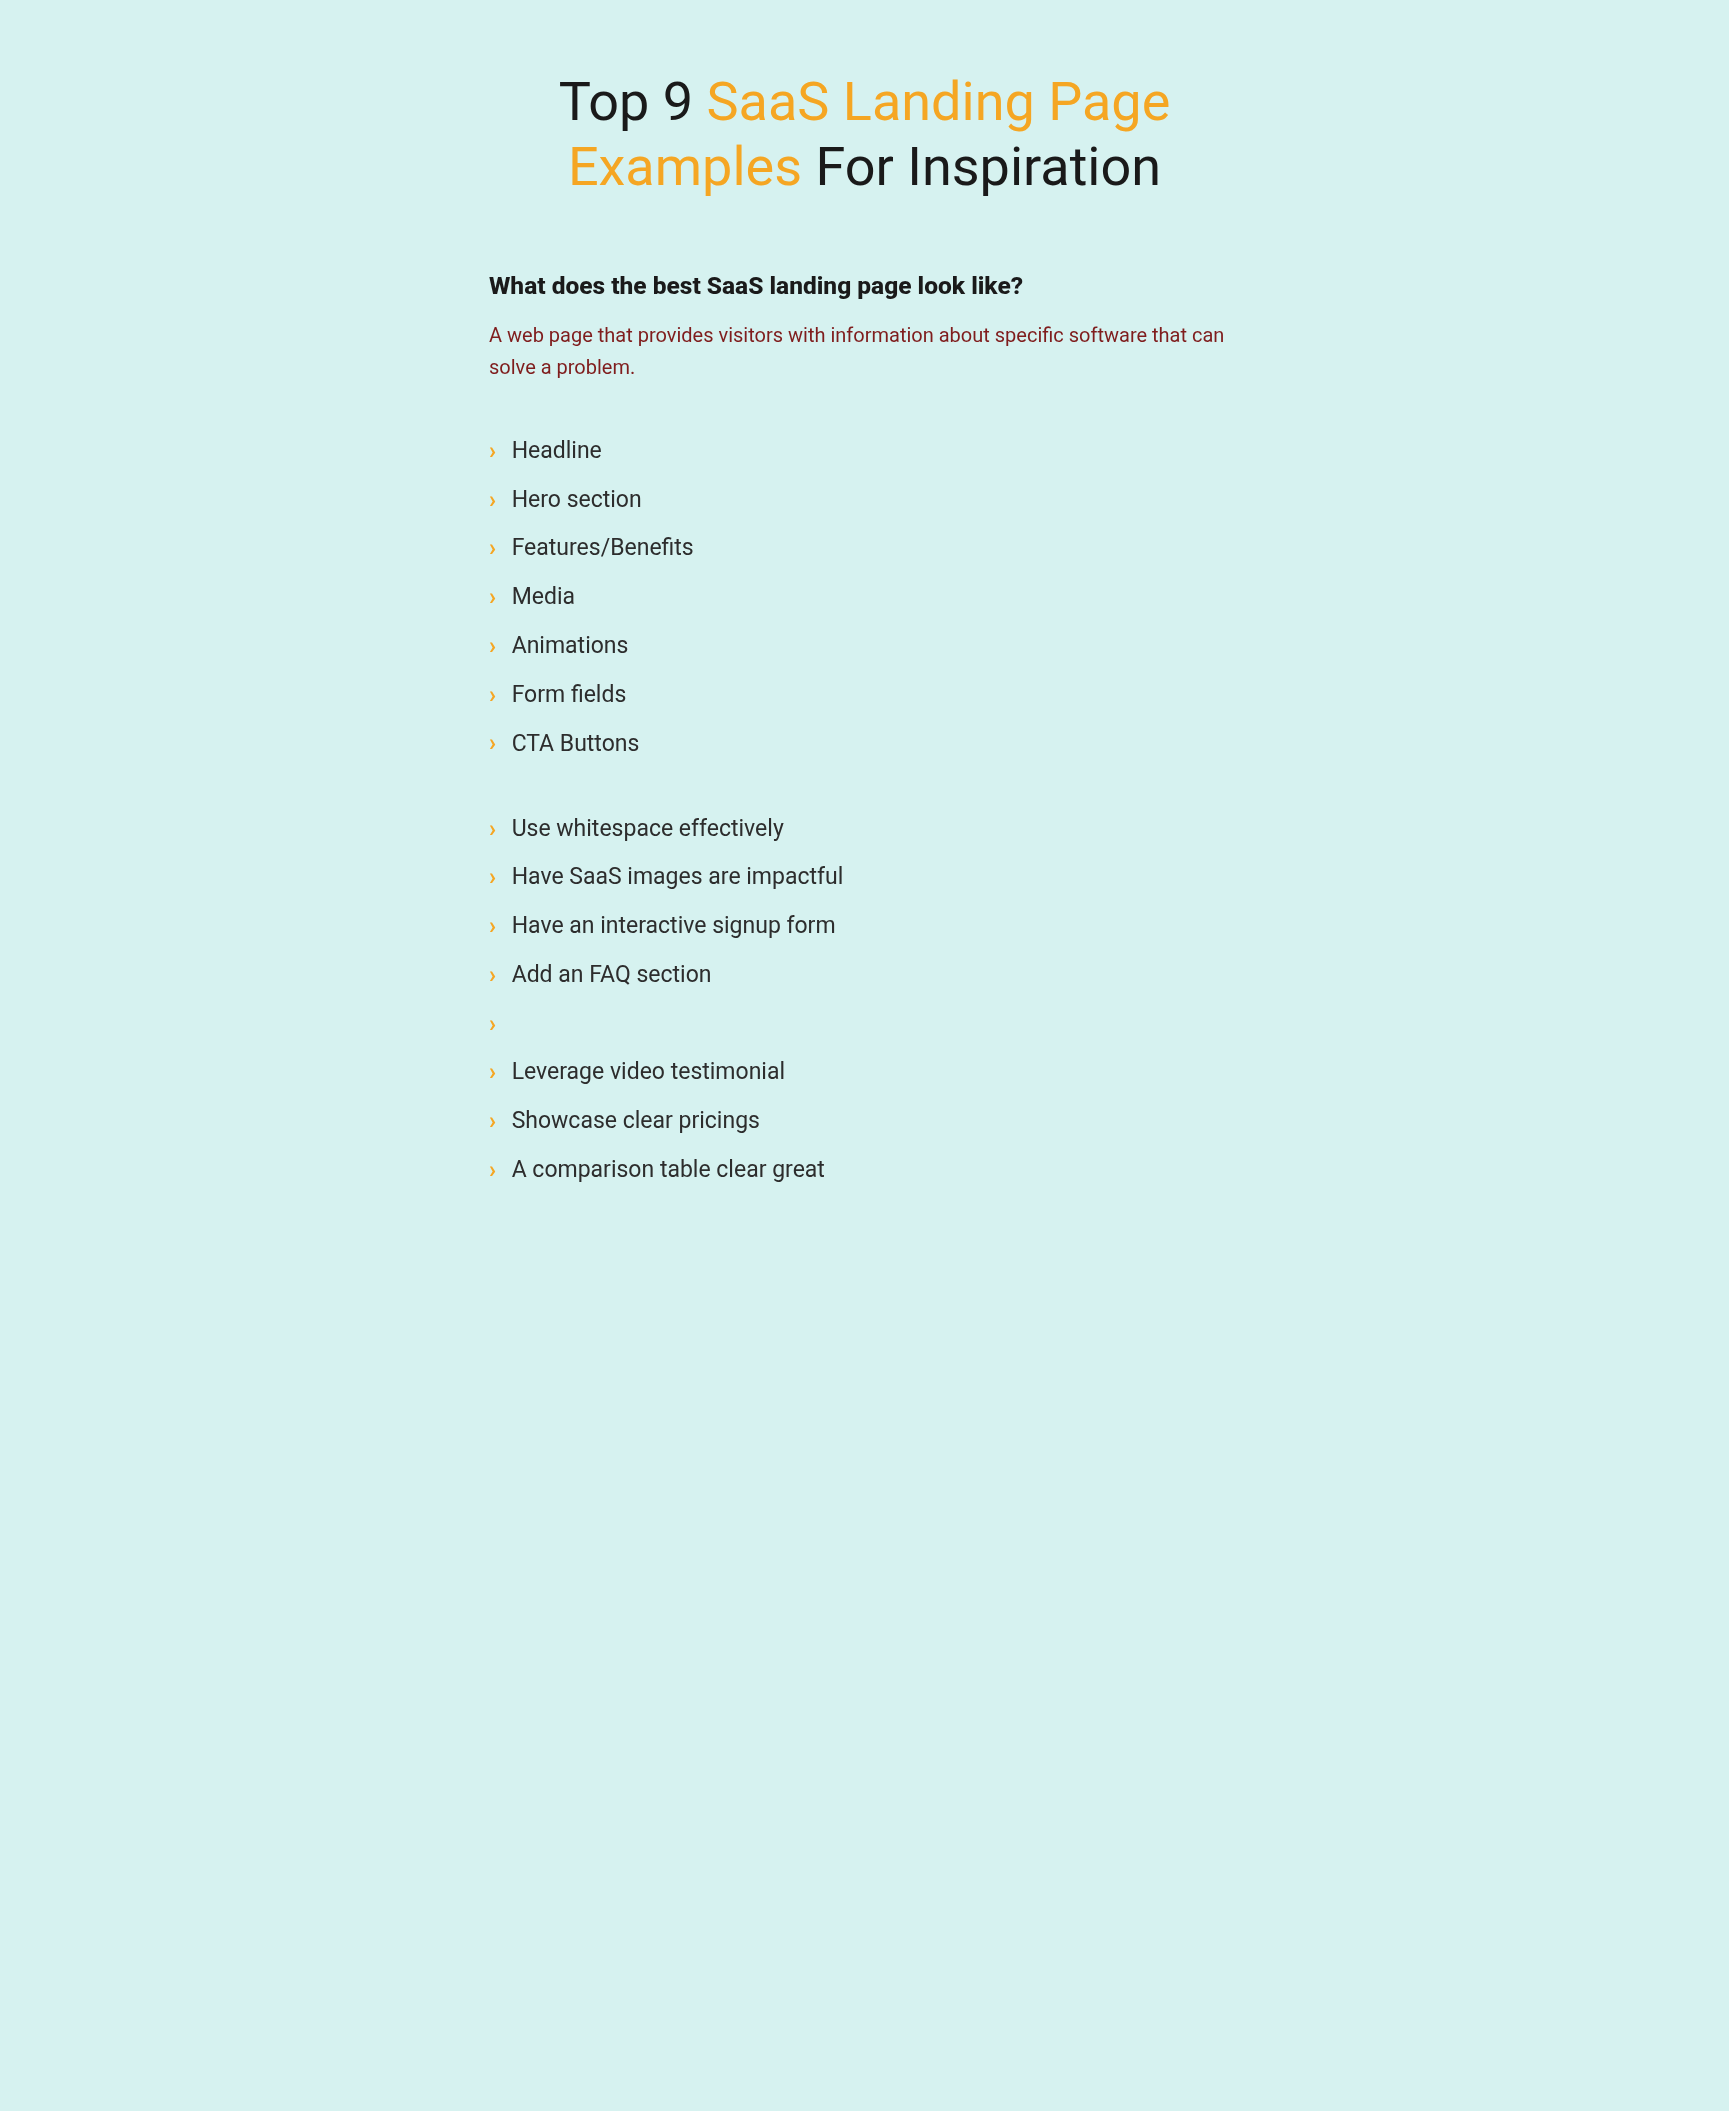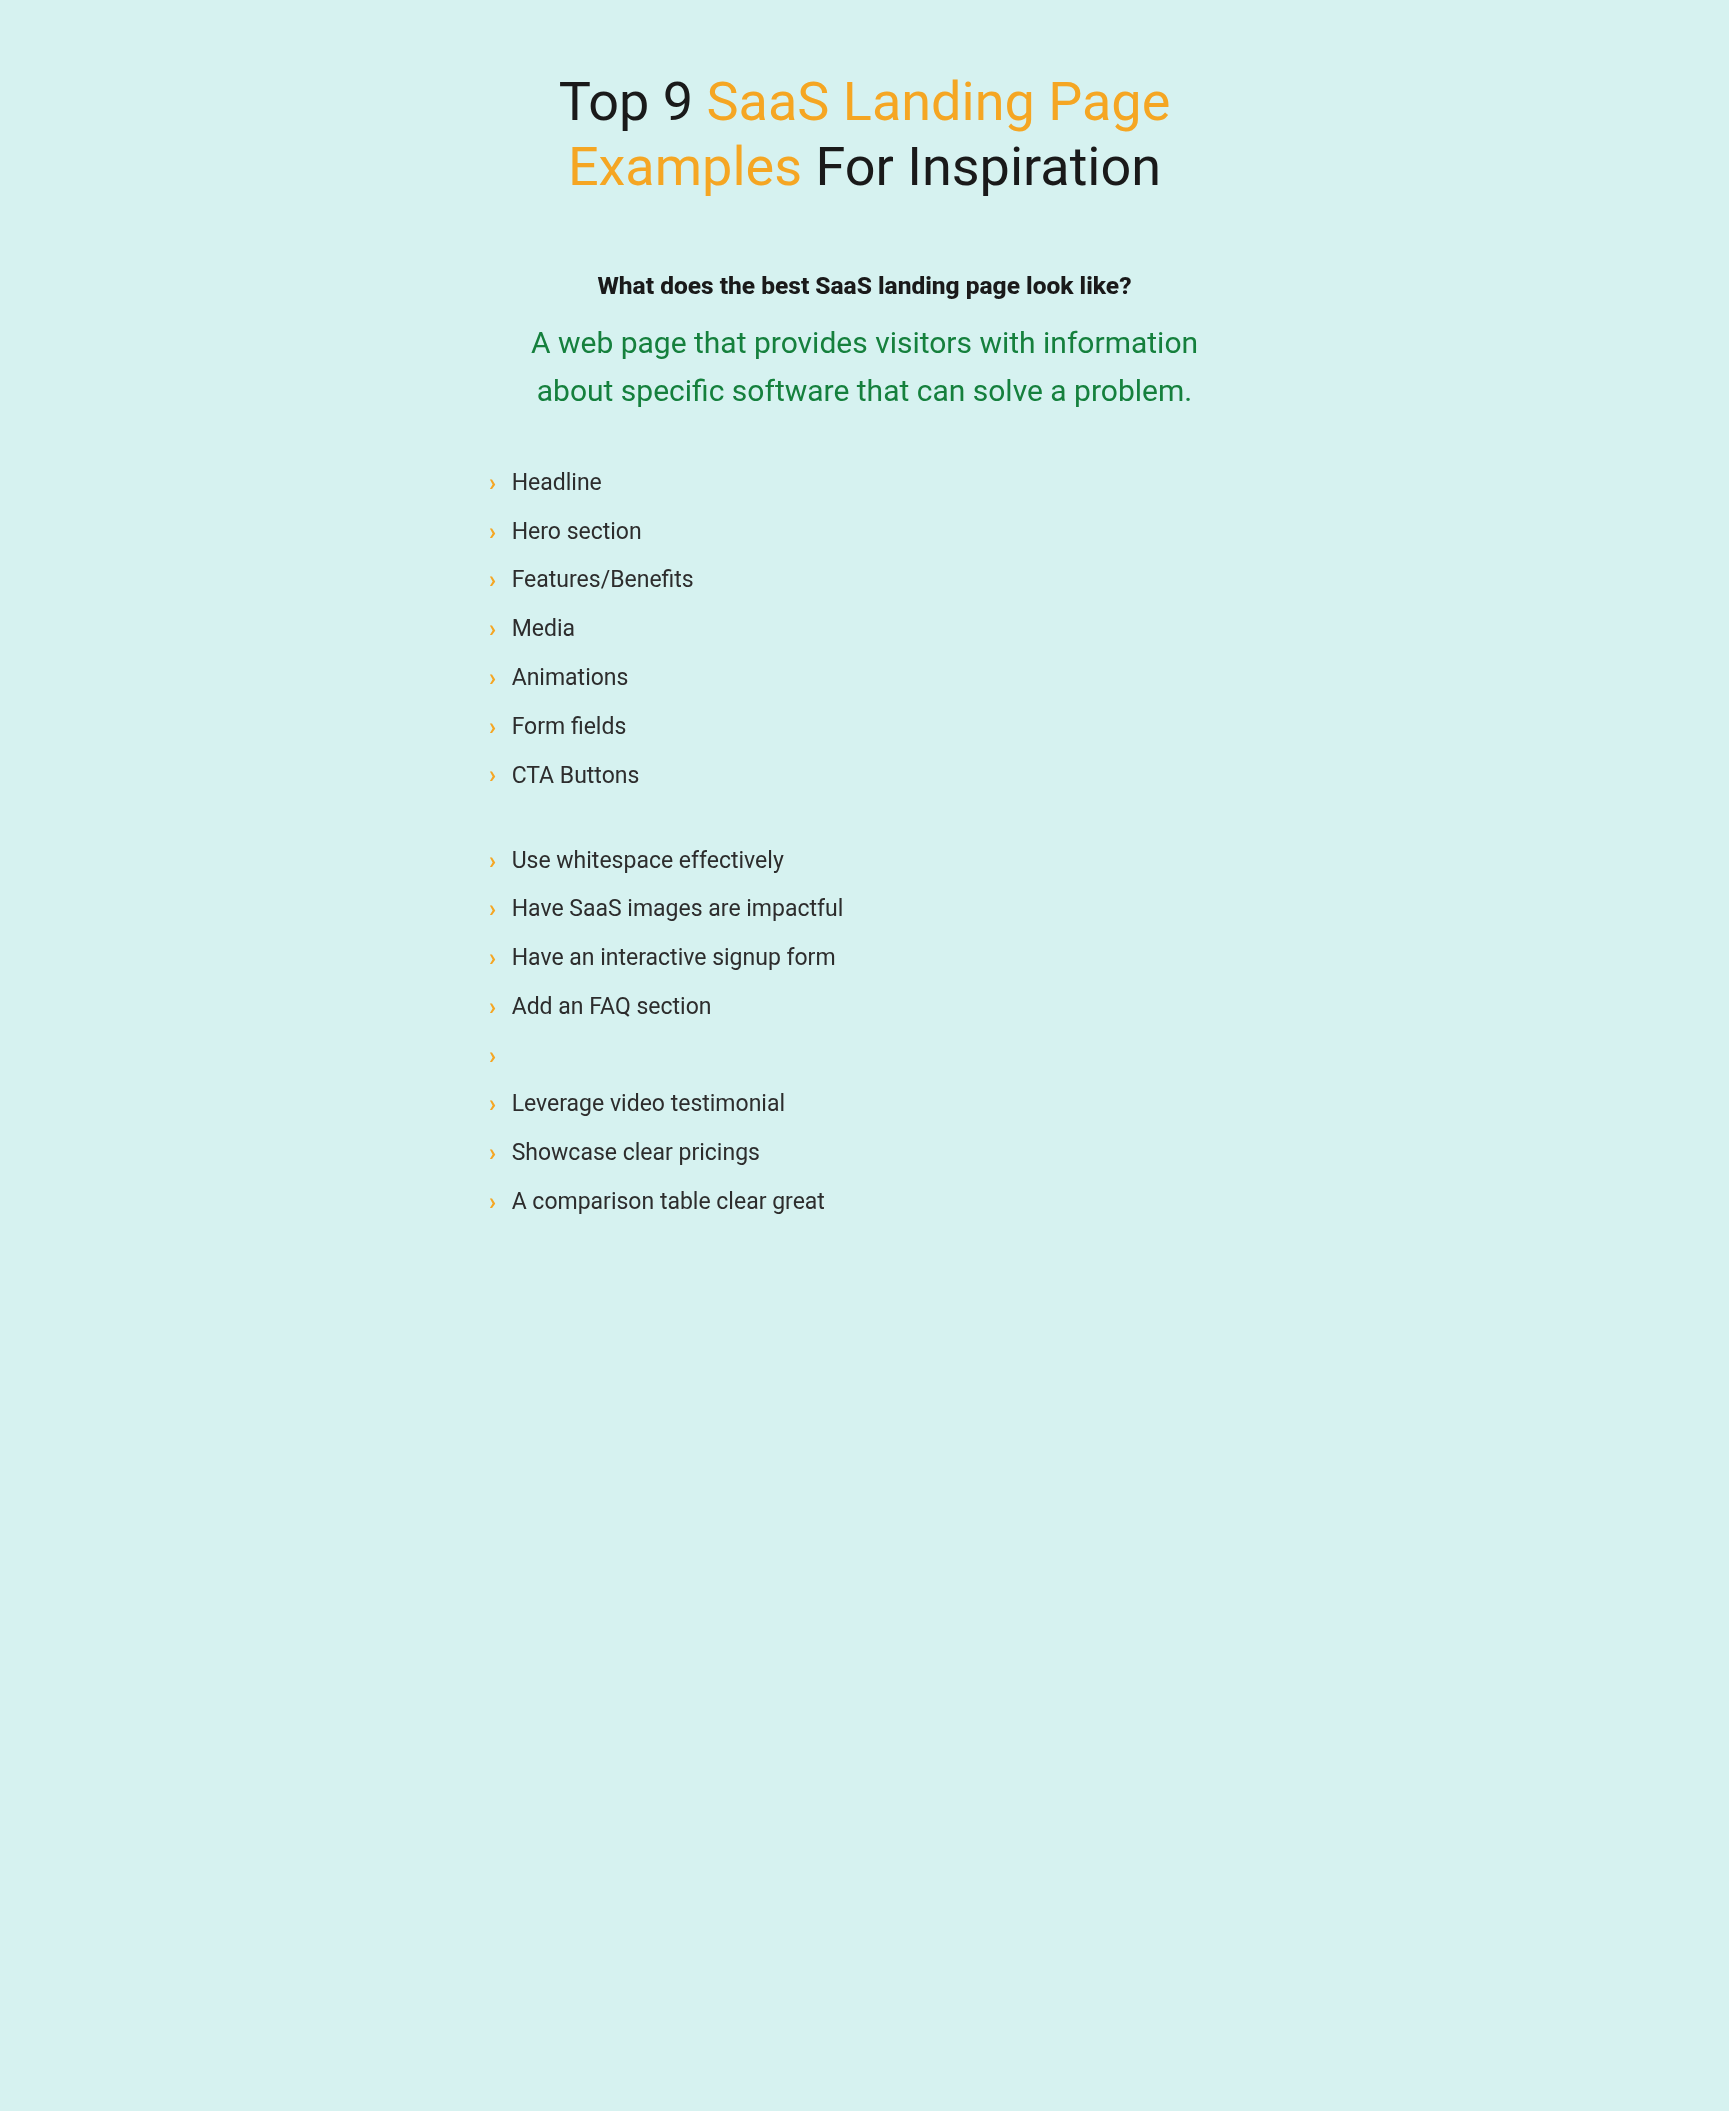--- a/index.html
+++ b/index.html
@@ -32,34 +32,33 @@
       margin-bottom: 70px;
       color: #1a1a1a;
     }
 
     .main-title .highlight {
       color: #f5a623;
     }
 
     .section {
       margin-bottom: 52px;
-      text-align: center;
     }
 
     .section-heading {
       font-size: 24.5px;
       font-weight: 800;
       color: #1a1a1a;
       margin-bottom: 17.5px;
       line-height: 1.3;
     }
 
     .section-text {
-      font-size: 30px;
-      color: #15803d;
+      font-size: 20px;
+      color: #7f1d1d;
       line-height: 1.6;
       margin-bottom: 22px;
     }
 
     .list-section {
       margin-bottom: 52px;
     }
 
     .list-section .section-heading {
       margin-bottom: 21px;

